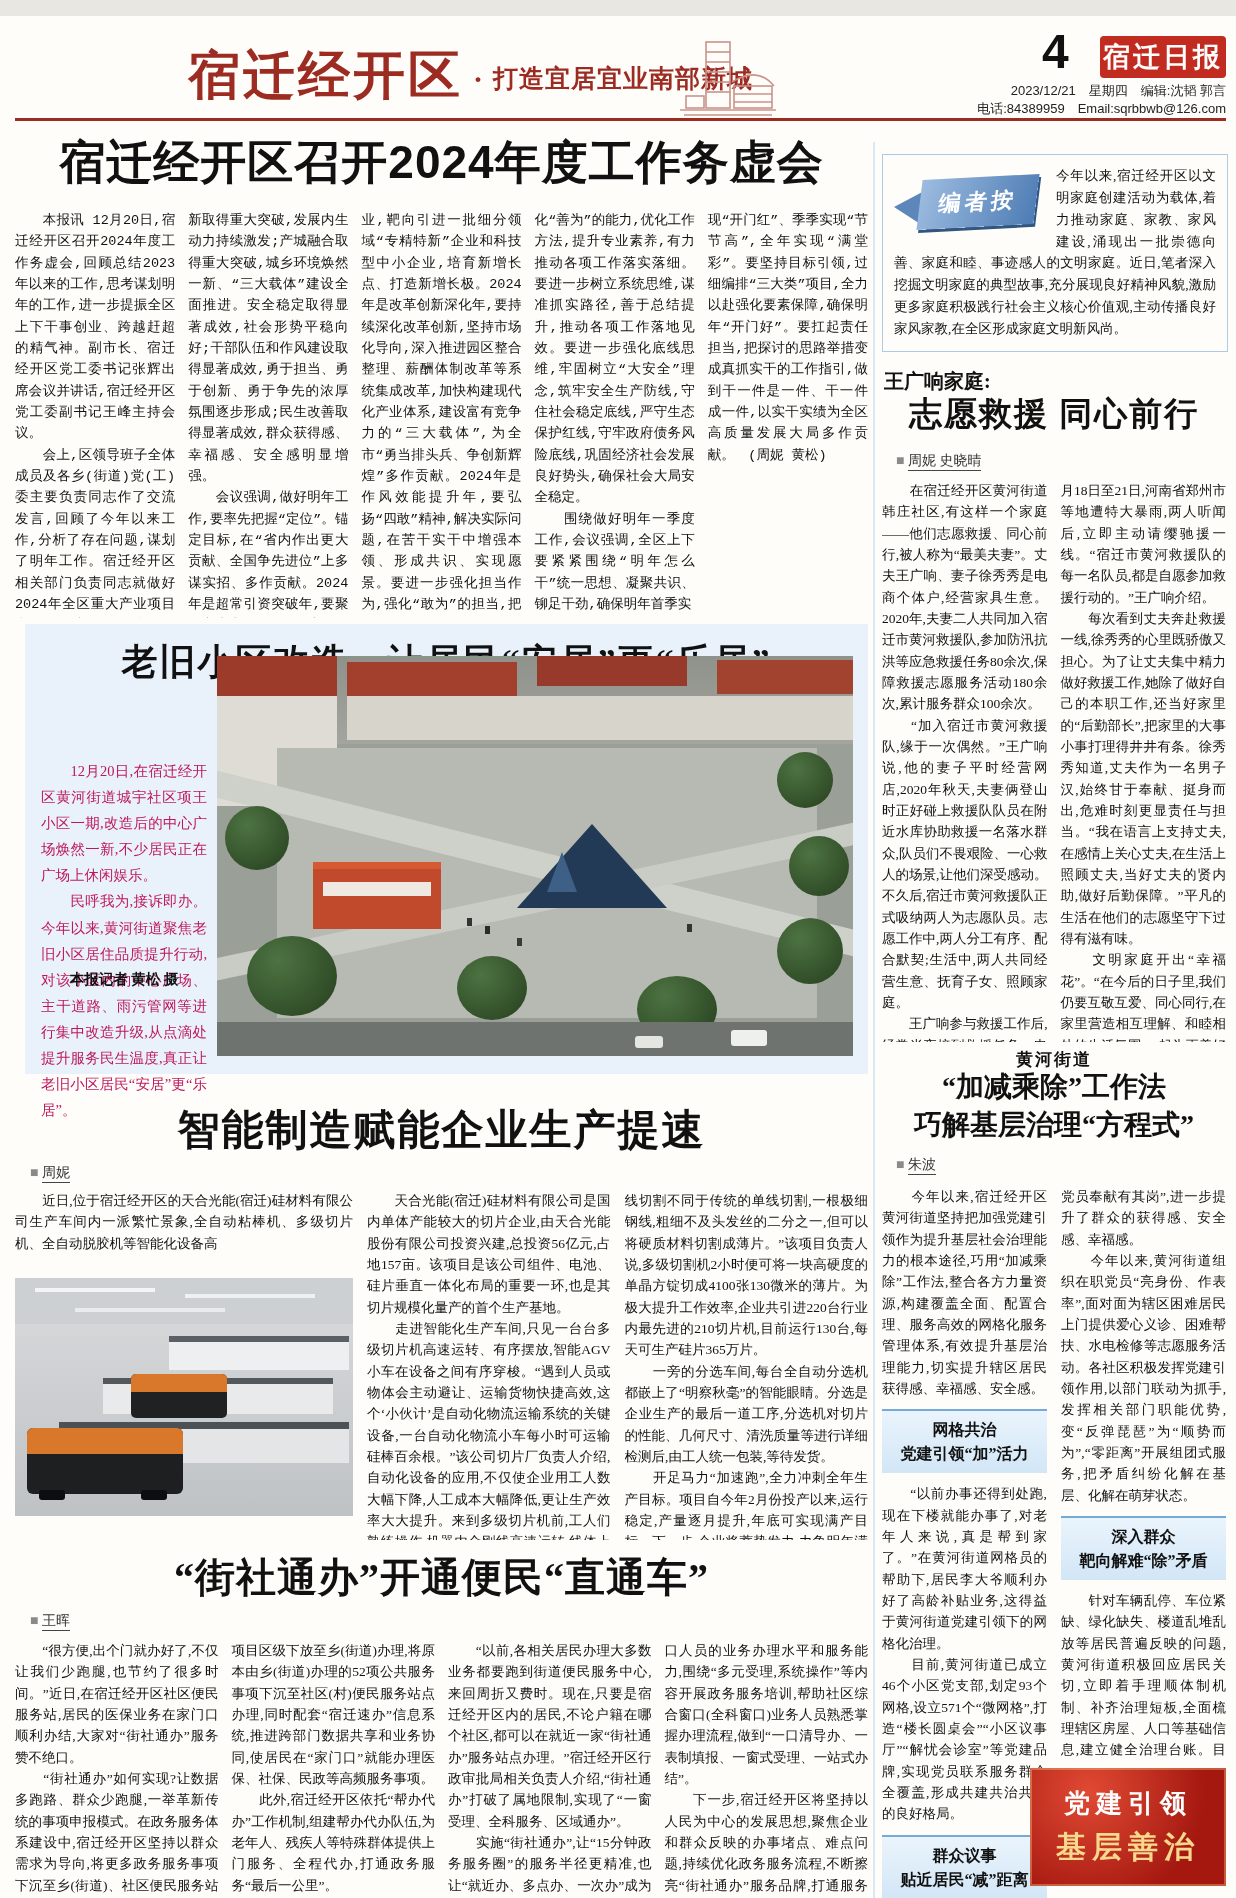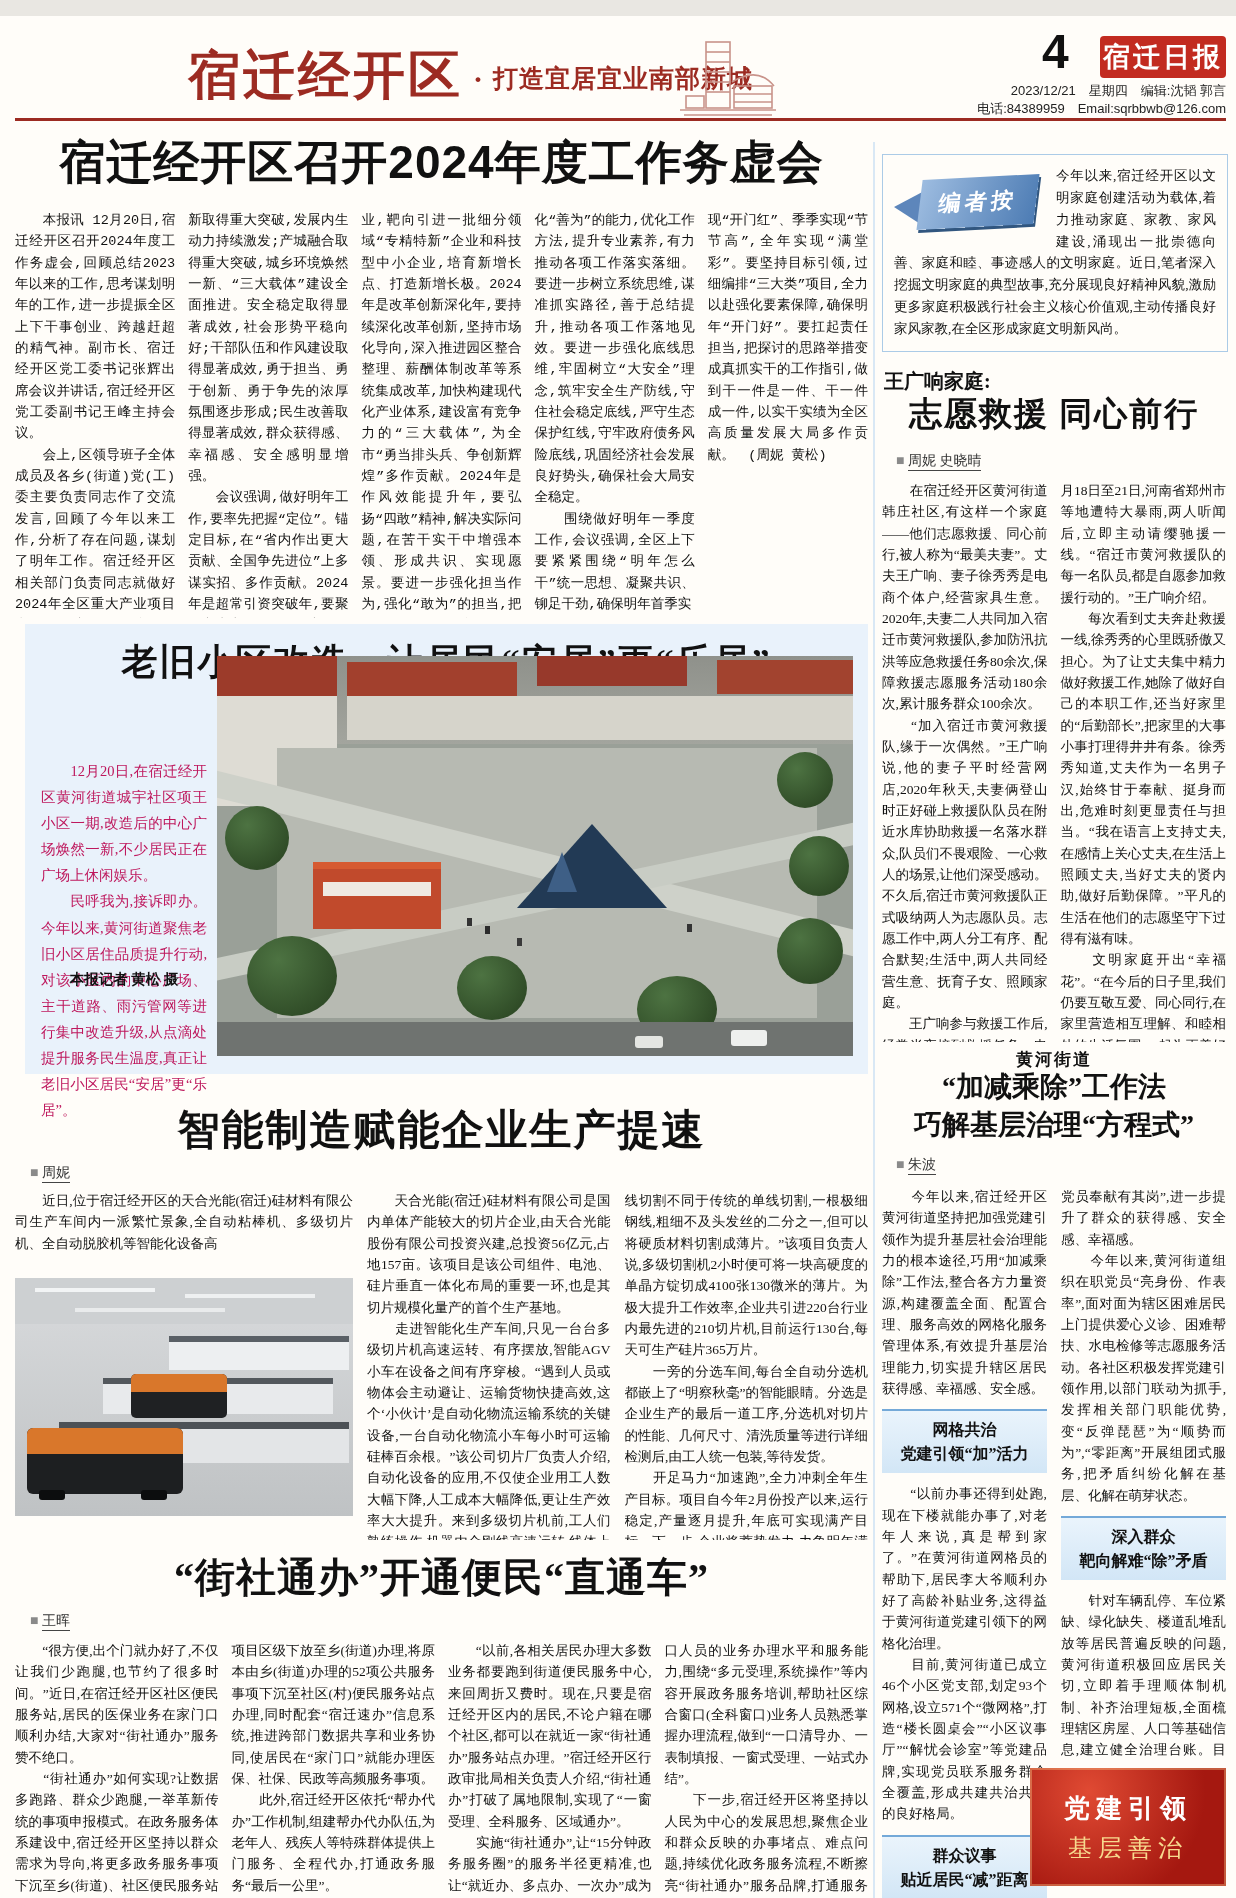--- a/index.html
+++ b/index.html
@@ -80,21 +80,21 @@
   .street-cols{left:882px;top:1170px;width:344px;height:728px;display:flex;gap:14px;}
   .street-col{flex:1;overflow:hidden;}
   .subhead{background:linear-gradient(#eaf4fc,#d2e6f6);border-top:2px solid #74a9d8;
       text-align:center;padding:7px 2px;margin:10px 0;font-weight:bold;font-size:16px;line-height:1.5;}
   .subhead span{display:block;}
   .party-box{left:1030px;top:1752px;width:196px;height:118px;
       background:radial-gradient(circle at 30% 20%,#e04a33,#a51810 70%);
       display:flex;flex-direction:column;align-items:center;justify-content:center;gap:6px;
       box-shadow:inset 0 0 0 2px rgba(255,220,150,.35);}
   .party-box .l1{color:#ffffff;font-size:26px;font-weight:bold;letter-spacing:6px;}
-  .party-box .l2{color:#f7d98e;font-size:24px;font-weight:normal;letter-spacing:6px;}
+  .party-box .l2{color:#f7d98e;font-size:30px;font-weight:bold;letter-spacing:6px;}
 </style>
 </head>
 <body>
 
 <div class="page">
 
   <div class="abs masthead">
     <span class="region">宿迁经开区</span>
     <span class="dot">·</span>
     <span class="slogan">打造宜居宜业南部新城</span>

